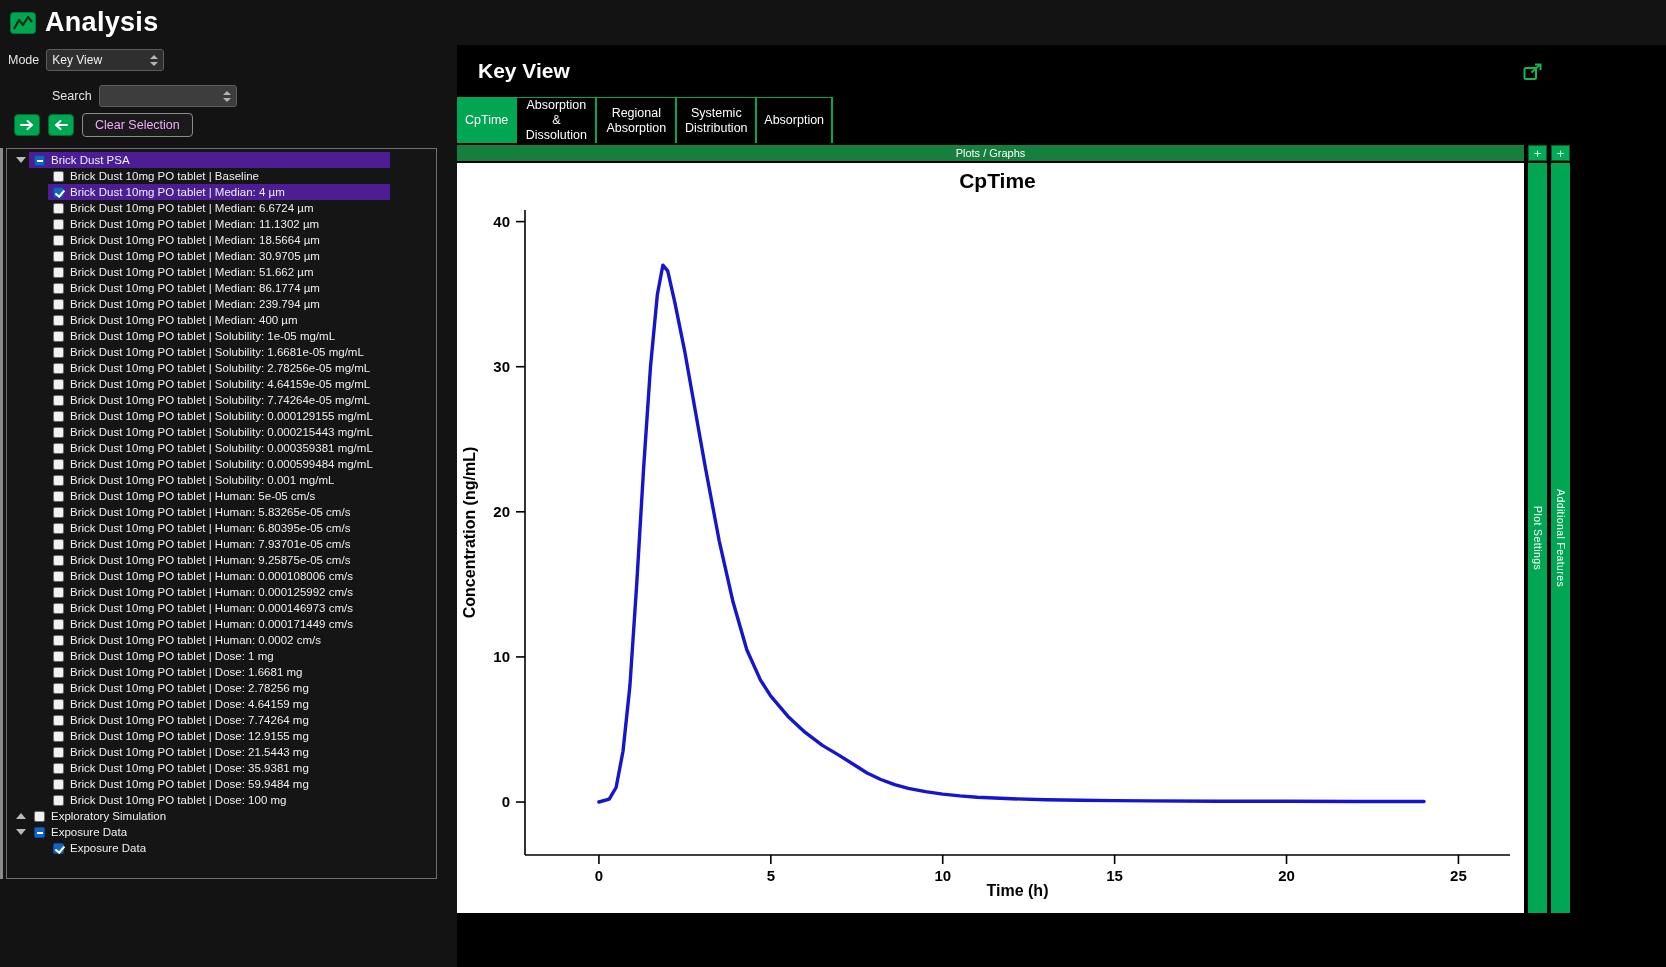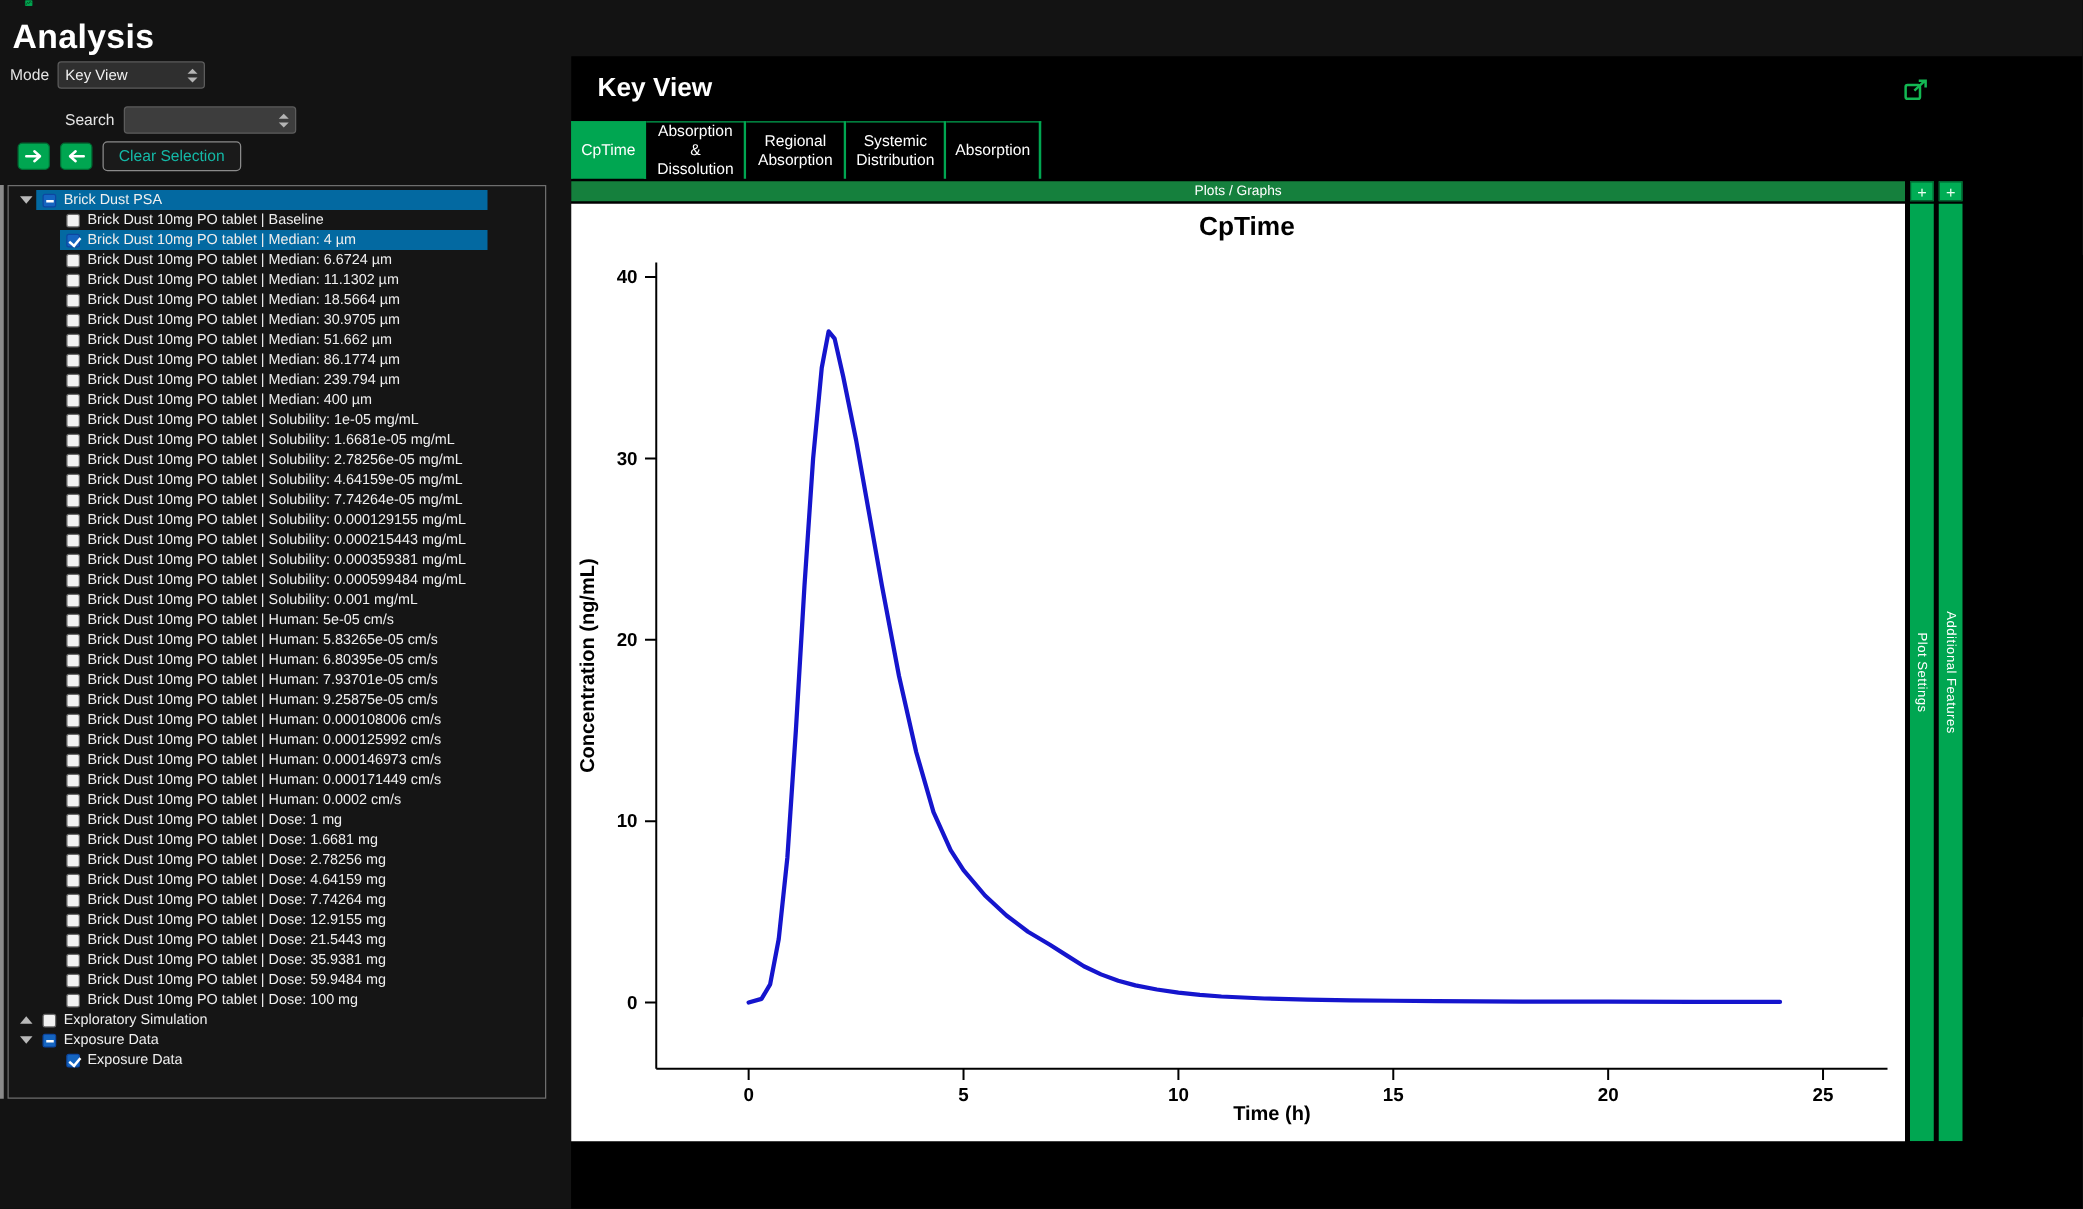--- a/index.html
+++ b/index.html
@@ -1,51 +1,51 @@
 <!DOCTYPE html>
 <html><head>
 <meta charset="utf-8">
 <style>
   * { margin:0; padding:0; box-sizing:border-box; }
   html,body { background:#131313; }
   body { font-family:"Liberation Sans", sans-serif; }
   .window { position:relative; width:1666px; height:967px; background:#131313; overflow:hidden; }
 
   
-  .app-header { position:absolute; left:0; top:0; width:100%; height:45px; display:flex; padding-left:10px; gap:9px;flex-direction:column; }
+  .app-header { position:absolute; left:0; top:0; width:100%; height:45px; display:flex; align-items:center; padding-left:10px; gap:9px; }
   .app-header h1 { color:#ffffff; font-size:27px; font-weight:bold; letter-spacing:.3px; }
 
   
   .left-panel { position:absolute; left:0; top:45px; width:368px; bottom:0; }
   .field-row { position:absolute; display:flex; align-items:center; gap:7px; color:#e4e4e4; font-size:12.5px; }
   .mode-row { left:8px; top:4px; }
   .search-row { left:12px; top:40px;margin-left:40px; }
   .combo { height:22px; background:#2f2f2f; border:1px solid #5c5c5c; border-radius:3px; display:flex; align-items:center; justify-content:space-between; padding:0 5px; color:#f0f0f0; font-size:12px; }
   .combo.mode { width:118px; }
   .combo.search { width:138px; background:#3d3d3d; }
   .combo input { background:transparent; border:none; outline:none; color:#fff; width:100%; font-size:12px; font-family:"Liberation Sans",sans-serif; }
   .spin { display:flex; flex-direction:column; gap:3px; margin-left:4px; flex:none; }
   .spin i { display:block; width:0; height:0; border-left:4px solid transparent; border-right:4px solid transparent; }
   .spin .u { border-bottom:4px solid #b5b5b5; }
   .spin .d { border-top:4px solid #b5b5b5; }
 
   .buttons-row { position:absolute; left:14px; top:68px; display:flex; align-items:center; gap:8px; }
   .icon-btn { width:26px; height:22px; background:#00a651; border:1px solid #006b33; border-radius:4px; display:flex; align-items:center; justify-content:center; cursor:pointer; }
-  .clear-btn { height:24px; padding:0 12px; background:#1a1a1a; border:1px solid #8b8b8b; border-radius:4px; color:#14b8a6; font-size:12.5px; font-family:"Liberation Sans",sans-serif; cursor:pointer; }
+  .clear-btn { height:24px; padding:0 12px; background:#1a1a1a; border:1px solid #8b8b8b; border-radius:4px; color:#f0abfc; font-size:12.5px; font-family:"Liberation Sans",sans-serif; cursor:pointer; }
 
   .left-scrollbar { position:absolute; left:0; top:103px; width:3px; height:731px; background:#8a8a8a; }
   .tree { position:absolute; left:6px; top:103px; width:431px; height:731px; border:1px solid #6e6e6e; overflow:hidden; padding-top:3px; background:#151515; }
   .tree-row { height:16px; display:flex; align-items:center; padding-left:6px; }
   .tree-row.lvl1 { padding-left:41px; }
   .exp { width:16px; height:16px; flex:none; display:flex; align-items:center; justify-content:center; }
   .exp::after { content:""; border-left:5px solid transparent; border-right:5px solid transparent; }
   .exp.down::after { border-top:6px solid #b9b9b9; }
   .exp.up::after { border-bottom:6px solid #b9b9b9; }
   .row-body { display:flex; align-items:center; gap:6px; height:16px; padding:0 5px; margin-right:46px; flex:1; min-width:0; }
-  .row-body.selected { background:#0369a1; }
+  .row-body.selected { background:#4c1d95; }
   .cb { width:11px; height:11px; border-radius:2px; flex:none; position:relative; }
   .cb.unchecked { background:#f2f2f2; border:1px solid #6a6a6a; }
   .cb.checked, .cb.partial { background:#1565c0; border:1px solid #0d47a1; }
   .cb.checked::after { content:""; position:absolute; left:3px; top:0.5px; width:3.5px; height:7px; border:solid #fff; border-width:0 2px 2px 0; transform:rotate(40deg); }
   .cb.partial::after { content:""; position:absolute; left:1.5px; top:4px; width:6.5px; height:2.5px; background:#fff; }
   .tree-label { color:#efefef; font-size:11.5px; white-space:nowrap; overflow:hidden; }
 
   
   .right-panel { position:absolute; left:457px; top:45px; right:0; bottom:0; background:#000; display:flex; flex-direction:column; }
   .kv-header { position:relative; height:52px; display:flex; align-items:center; padding-left:21px; }

